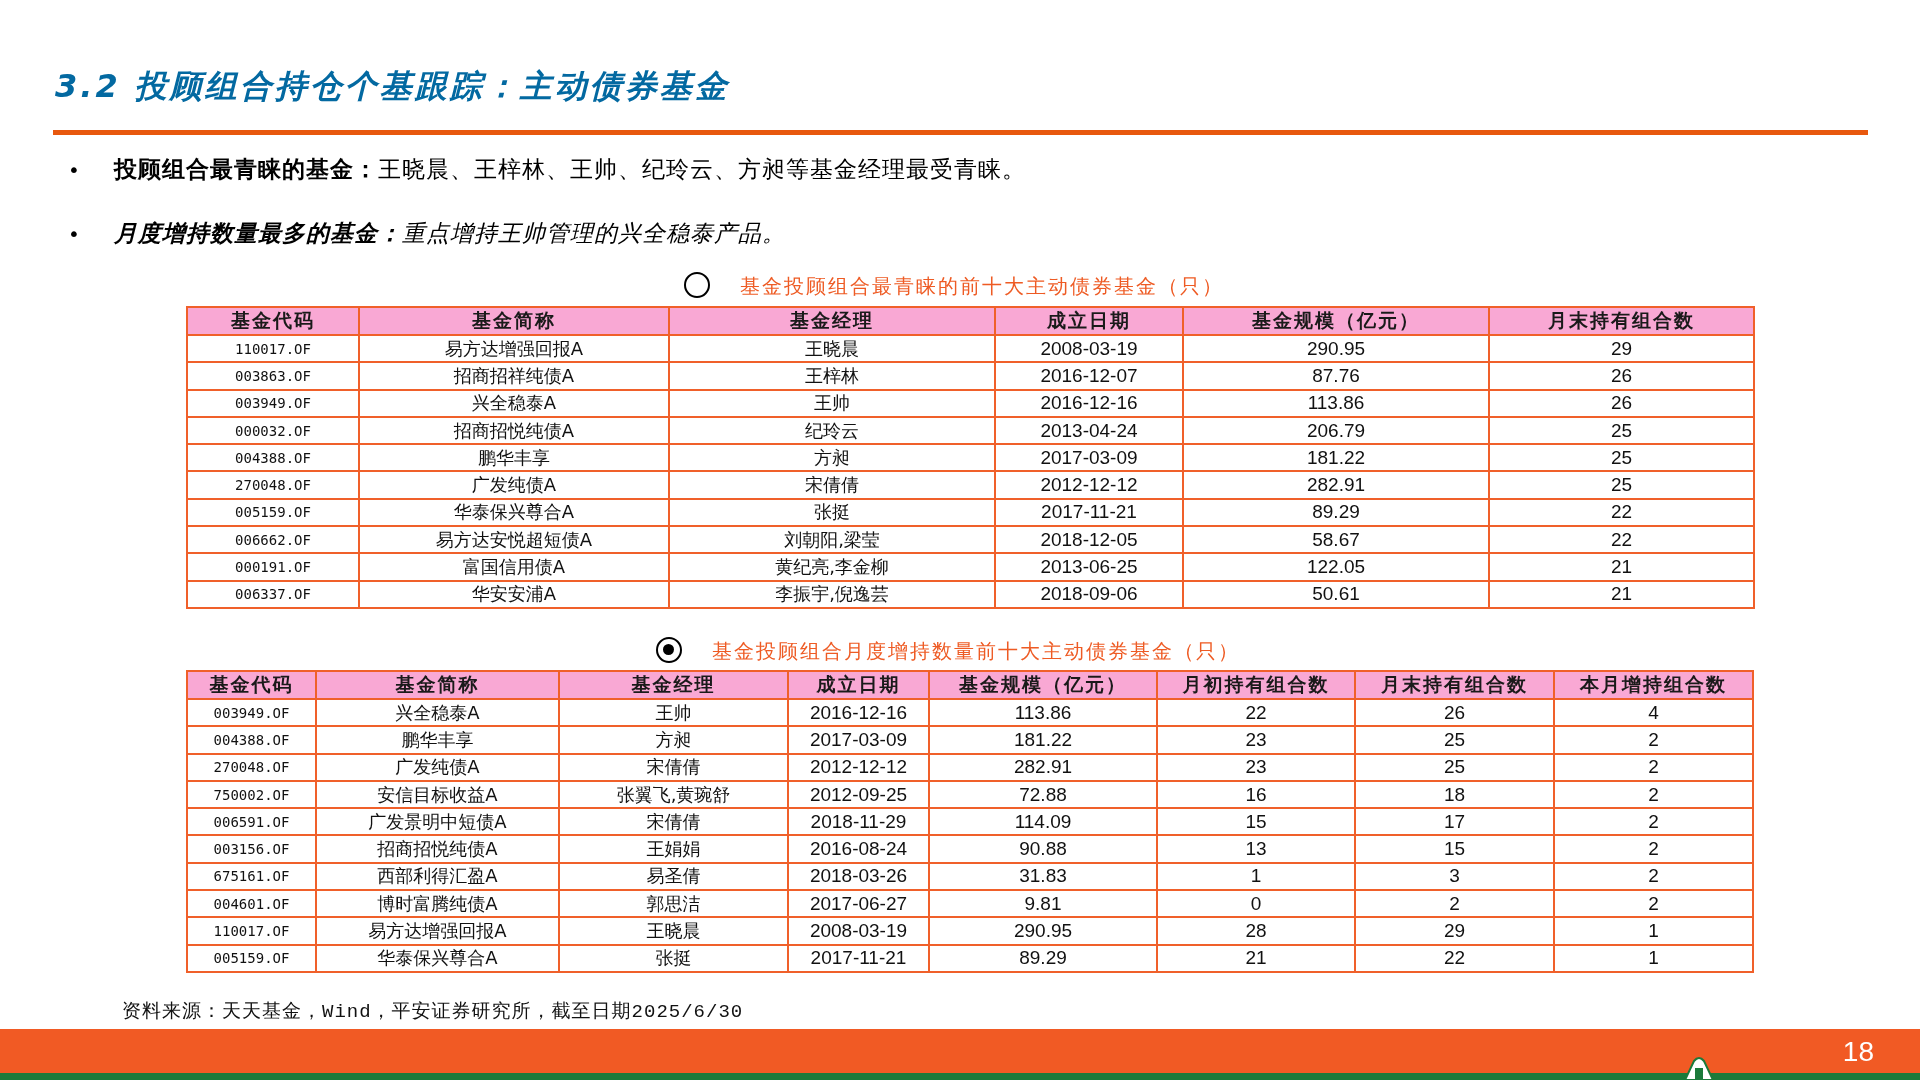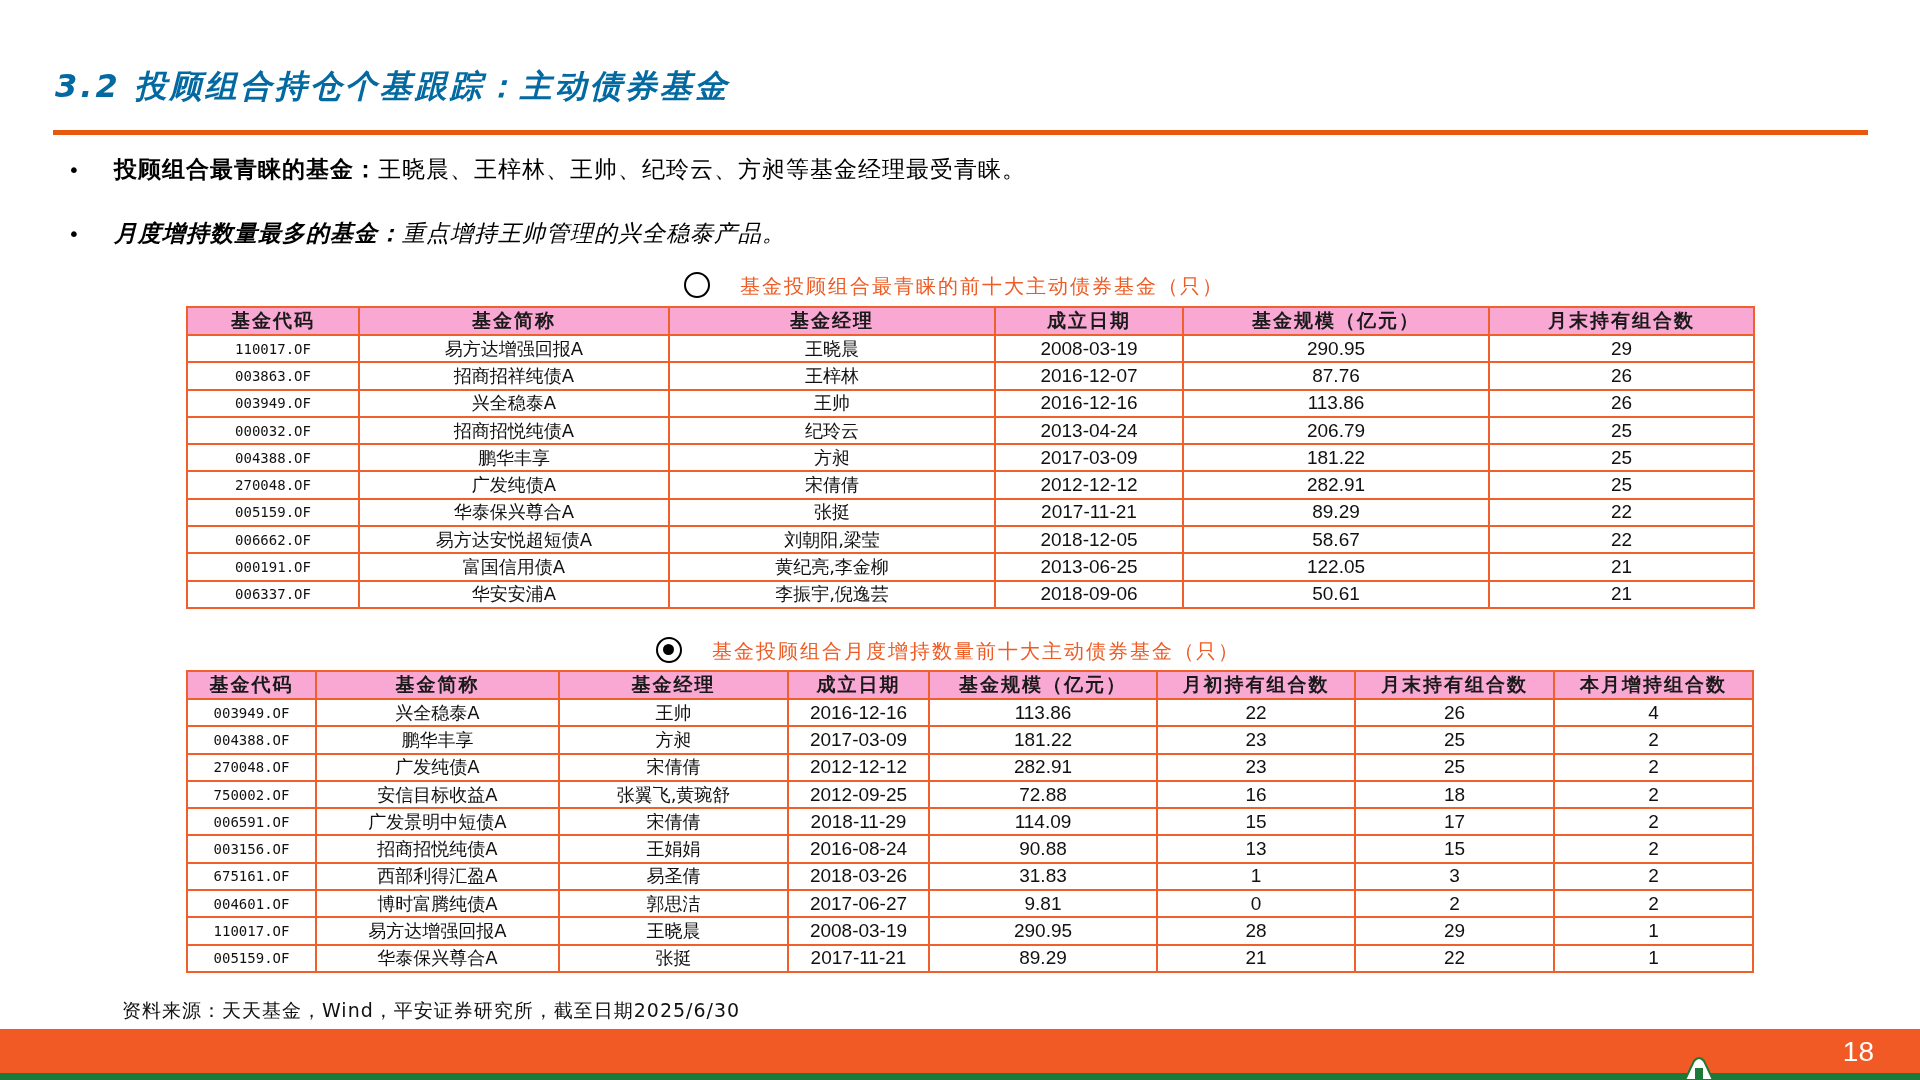--- a/index.html
+++ b/index.html
@@ -15,21 +15,21 @@
   .caption .ring { position:absolute; left:-56px; top:0px; width:26px; height:26px; border:2.5px solid #000; border-radius:50%; box-sizing:border-box; }
   .caption .ring.filled::after { content:""; position:absolute; left:5px; top:5px; width:11px; height:11px; border-radius:50%; background:#000; }
   table { position:absolute; border-collapse:collapse; table-layout:fixed; }
   th, td { border:2px solid #f0602a; text-align:center; padding:0; overflow:hidden; white-space:nowrap; }
   th { background:#f9a8d4; font-weight:bold; font-size:19px; color:#1a1a1a; letter-spacing:2px; height:25px; }
   td { font-size:18px; height:25.3px; color:#111; }
   td.mono { font-family:"DejaVu Sans Mono", "Liberation Mono", monospace; font-size:14px; }
   td.num { font-family:"Liberation Sans", sans-serif; font-size:19px; }
   table.t1 { left:186px; top:306px; width:1567px; }
   table.t2 { left:186px; top:670px; width:1566px; }
-  .source { position:absolute; left:122px; top:998px; font-size:19px; letter-spacing:1px; white-space:nowrap; color:#111; }
+  .source { position:absolute; left:122px; top:998px; font-size:19px; letter-spacing:1px; white-space:nowrap; color:#111;font-family:Liberation Mono, monospace; }
   .footer { position:absolute; left:0; top:1029px; width:1920px; height:44px; background:#f15a24; }
   .footer-line { position:absolute; left:0; top:1073px; width:1920px; height:7px; background:#1b7a3a; }
   .page-num { position:absolute; right:46px; top:1036px; font-size:28px; color:#fff; font-family:"Liberation Sans", sans-serif; }
   .logo { position:absolute; left:1683px; top:1056px; width:32px; height:24px; }
 </style>
 </head>
 <body>
 
 <div class="title">3.2 投顾组合持仓个基跟踪：主动债券基金</div>
 <div class="title-rule"></div>

